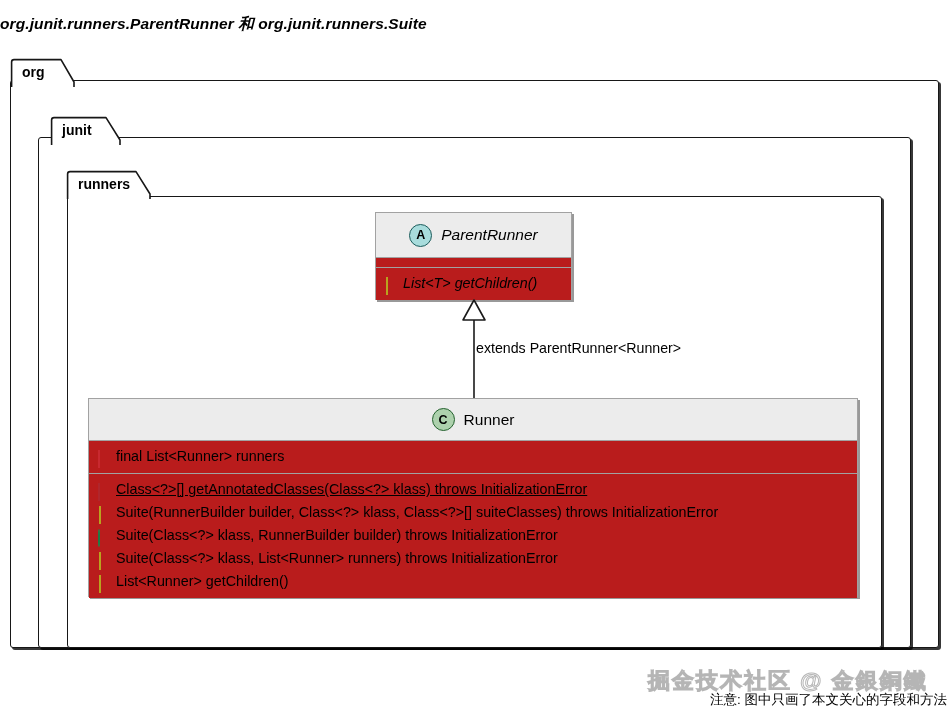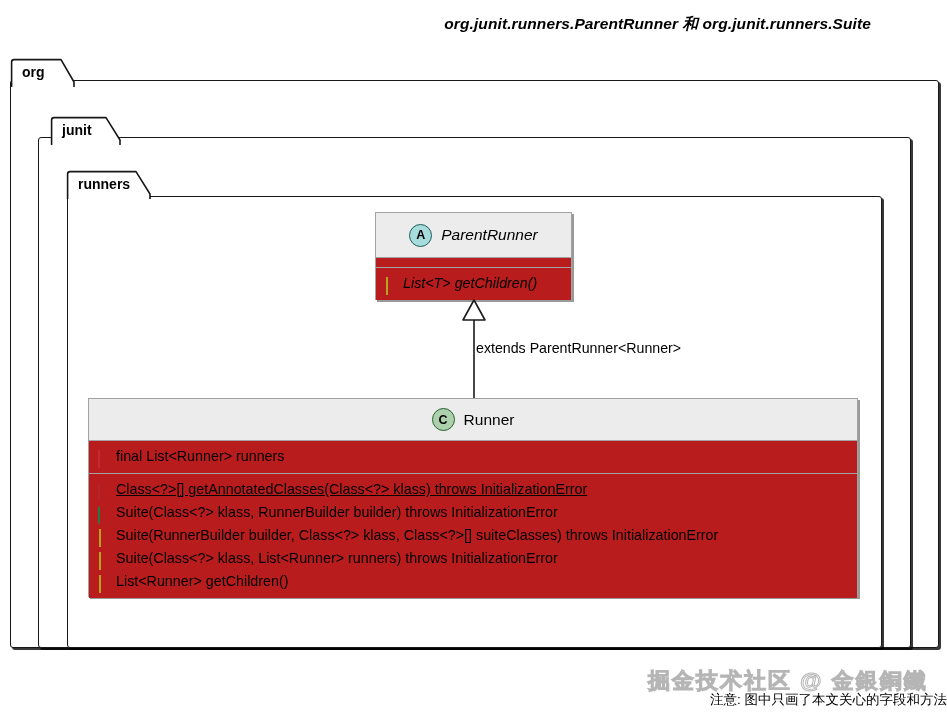--- a/index.html
+++ b/index.html
@@ -15,21 +15,21 @@
     font-family: "Liberation Sans", sans-serif;
     color: #000000;
   }
 
   
   #diagram-title {
     position: absolute;
     left: 0;
     top: 14px;
     width: 871px;
-    text-align: right;
+    text-align: left;
     font-size: 15.5px;
     font-weight: bold;
     font-style: italic;
     letter-spacing: 0.1px;
   }
 
   
   .pkg {
     position: absolute;
     border: 1.6px solid #171717;
@@ -264,29 +264,29 @@
 
   <div class="uml-compartment last">
     <div class="member">
       <span class="marker">
         <span class="sq-filled"></span>
       </span>
       <span class="member-text static">Class&lt;?&gt;[] getAnnotatedClasses(Class&lt;?&gt; klass) throws InitializationError</span>
     </div>
     <div class="member">
       <span class="marker">
+        <span class="diamond-gold"></span>
+      </span>
+      <span class="member-text">Suite(RunnerBuilder builder, Class&lt;?&gt; klass, Class&lt;?&gt;[] suiteClasses) throws InitializationError</span>
+    </div>
+    <div class="member">
+      <span class="marker">
         <span class="dot-green"></span>
       </span>
       <span class="member-text">Suite(Class&lt;?&gt; klass, RunnerBuilder builder) throws InitializationError</span>
-    </div>
-    <div class="member">
-      <span class="marker">
-        <span class="diamond-gold"></span>
-      </span>
-      <span class="member-text">Suite(RunnerBuilder builder, Class&lt;?&gt; klass, Class&lt;?&gt;[] suiteClasses) throws InitializationError</span>
     </div>
     <div class="member">
       <span class="marker">
         <span class="diamond-gold"></span>
       </span>
       <span class="member-text">Suite(Class&lt;?&gt; klass, List&lt;Runner&gt; runners) throws InitializationError</span>
     </div>
     <div class="member">
       <span class="marker">
         <span class="diamond-gold"></span>

